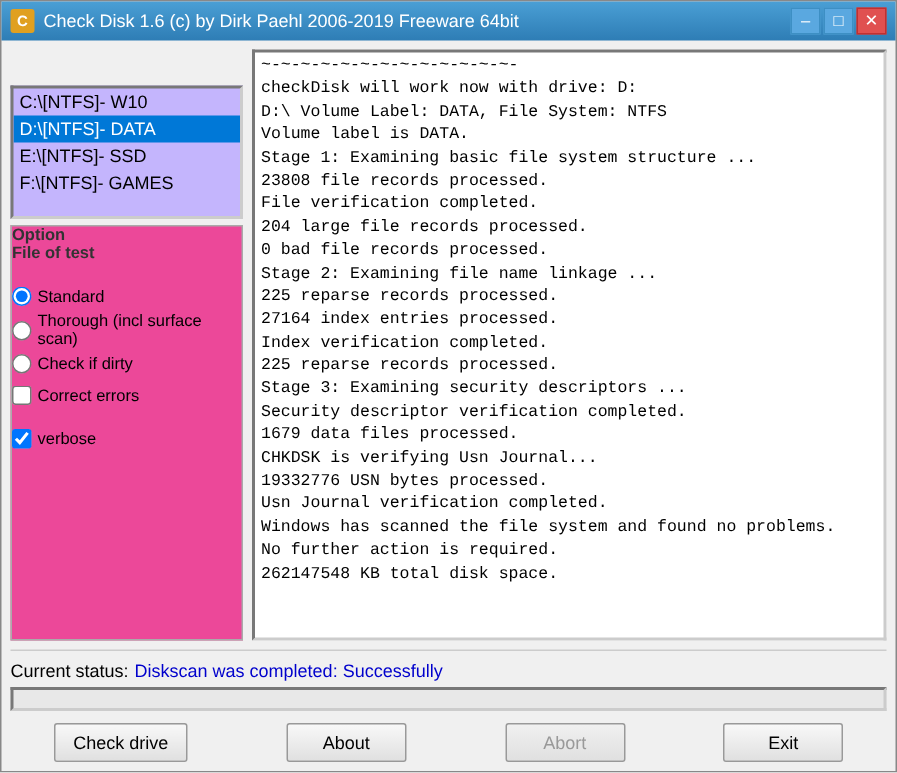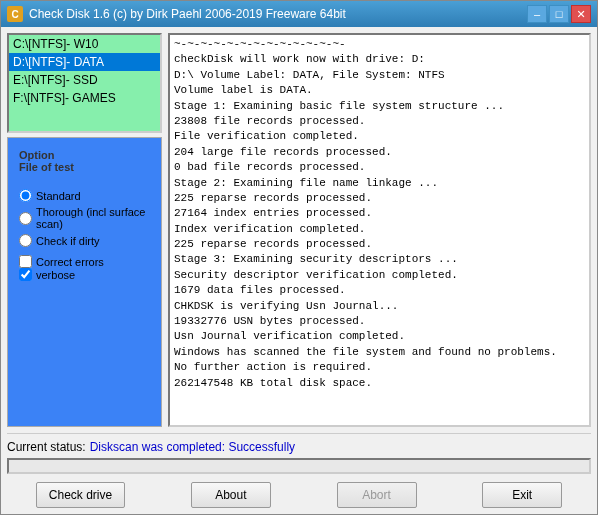--- a/index.html
+++ b/index.html
@@ -80,40 +80,41 @@
     }
     .left-panel {
       width: 155px;
       flex-shrink: 0;
       display: flex;
       flex-direction: column;
       gap: 4px;
     }
     .drive-list {
       border: 2px inset #ccc;
-      background: #86efac;
-      height: 100px;
+      background: #c4b5fd;
+      height: 89px;
       overflow-y: auto;
       overflow-x: hidden;
+      margin-top: 24px;
     }
     .drive-item {
       padding: 2px 4px;
       cursor: pointer;
       white-space: nowrap;
       font-size: 12px;
       color: #000;
     }
     .drive-item.selected {
       background: #0078d7;
       color: white;
     }
     .options-box {
       border: 1px solid #aaa;
-      background: #3b82f6;
-      padding: 11px;
+      background: #ec4899;
+      padding: 0;
       flex: 1;
     }
     .options-title-row {
       display: flex;
       flex-direction: column;
       margin-bottom: 4px;
     }
     .options-label {
       font-size: 11px;
       font-weight: bold;
@@ -131,21 +132,21 @@
       gap: 4px;
       font-size: 11px;
     }
     .radio-item input[type="radio"] {
       margin: 0;
       cursor: pointer;
     }
     .checkbox-group {
       display: flex;
       flex-direction: column;
-      gap: 0;
+      gap: 16px;
       margin-top: 8px;
     }
     .checkbox-item {
       display: flex;
       align-items: center;
       gap: 4px;
       font-size: 11px;
     }
     .checkbox-item input[type="checkbox"] {
       margin: 0;

